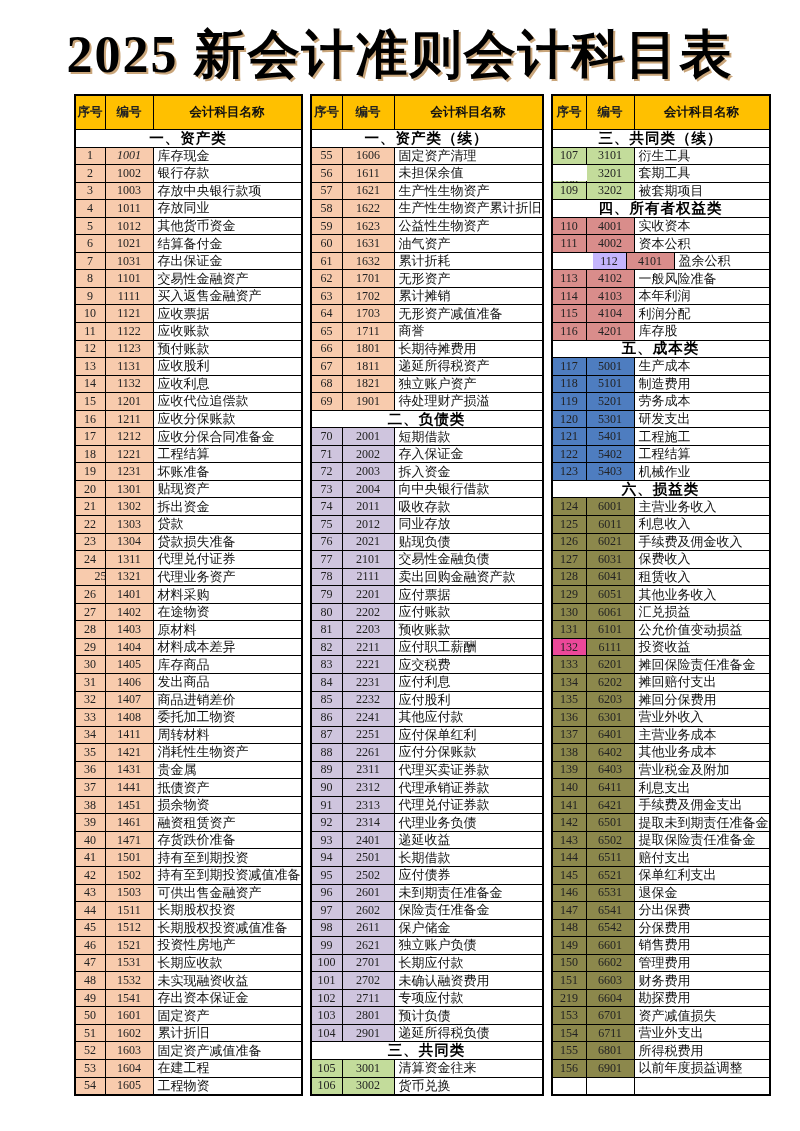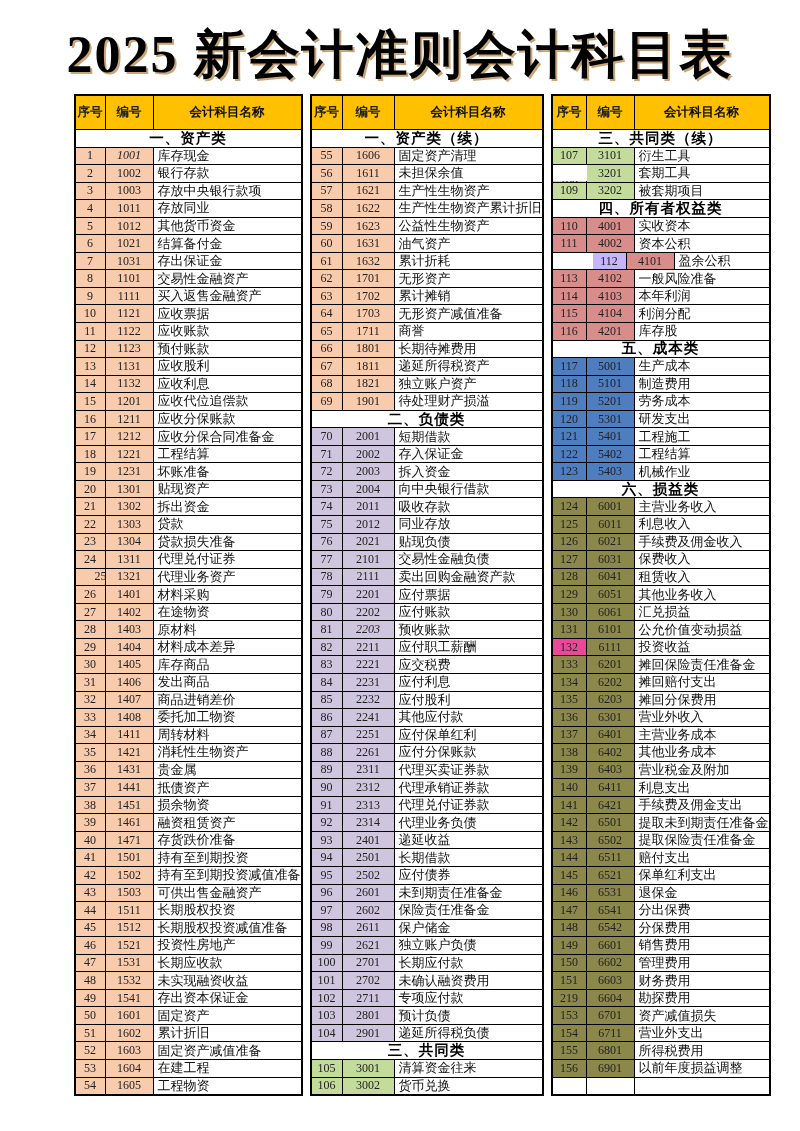--- a/index.html
+++ b/index.html
@@ -473,21 +473,21 @@
           <div class="cell c-code" style="background: rgb(207, 197, 222);">2201</div>
           <div class="cell c-name">应付票据</div>
         </div>
         <div class="row">
           <div class="cell c-seq" style="background: rgb(207, 197, 222);">80</div>
           <div class="cell c-code" style="background: rgb(207, 197, 222);">2202</div>
           <div class="cell c-name">应付账款</div>
         </div>
         <div class="row">
           <div class="cell c-seq" style="background: rgb(207, 197, 222);">81</div>
-          <div class="cell c-code" style="background: rgb(207, 197, 222); font-style: italic;">2203</div>
+          <div class="cell c-code" style="background: rgb(207, 197, 222);">2203</div>
           <div class="cell c-name">预收账款</div>
         </div>
         <div class="row">
           <div class="cell c-seq" style="background: rgb(207, 197, 222);">82</div>
           <div class="cell c-code" style="background: rgb(207, 197, 222);">2211</div>
           <div class="cell c-name">应付职工薪酬</div>
         </div>
         <div class="row">
           <div class="cell c-seq" style="background: rgb(207, 197, 222);">83</div>
           <div class="cell c-code" style="background: rgb(207, 197, 222);">2221</div>

